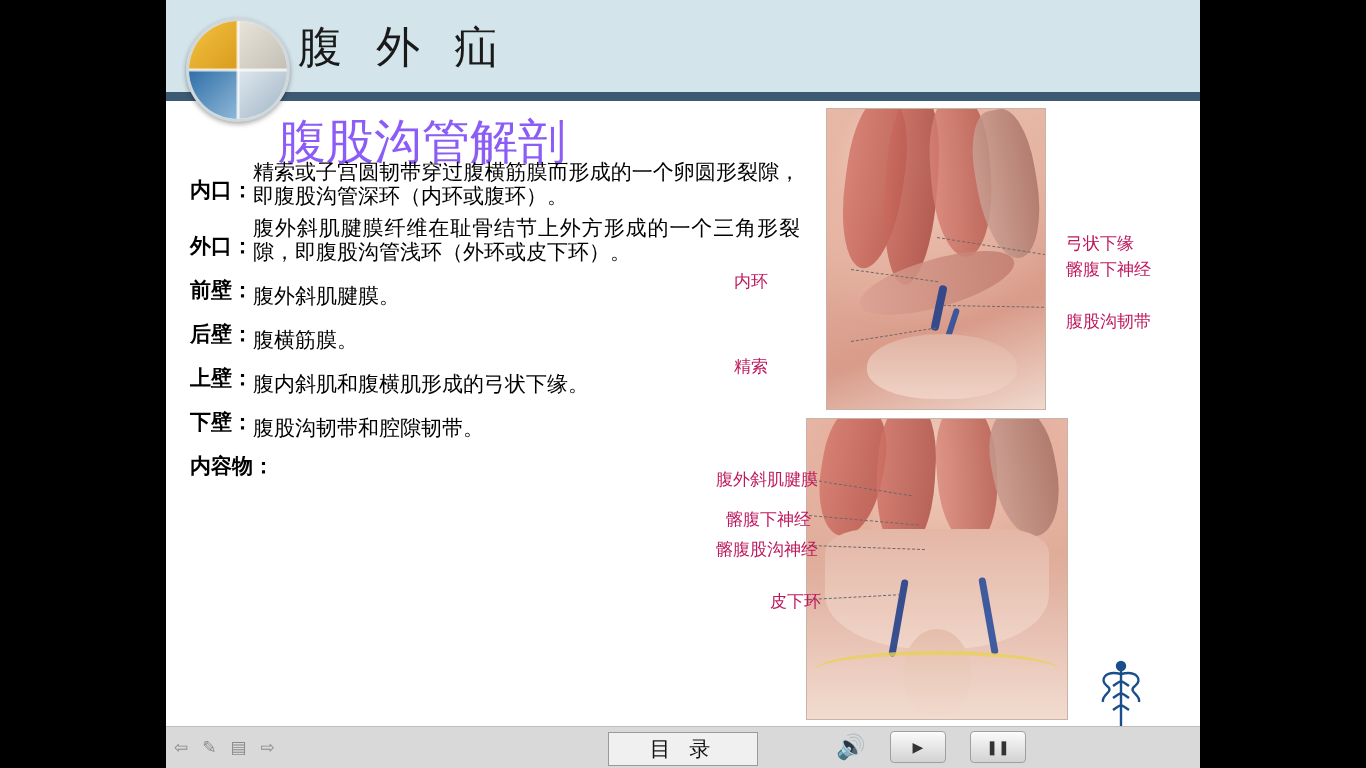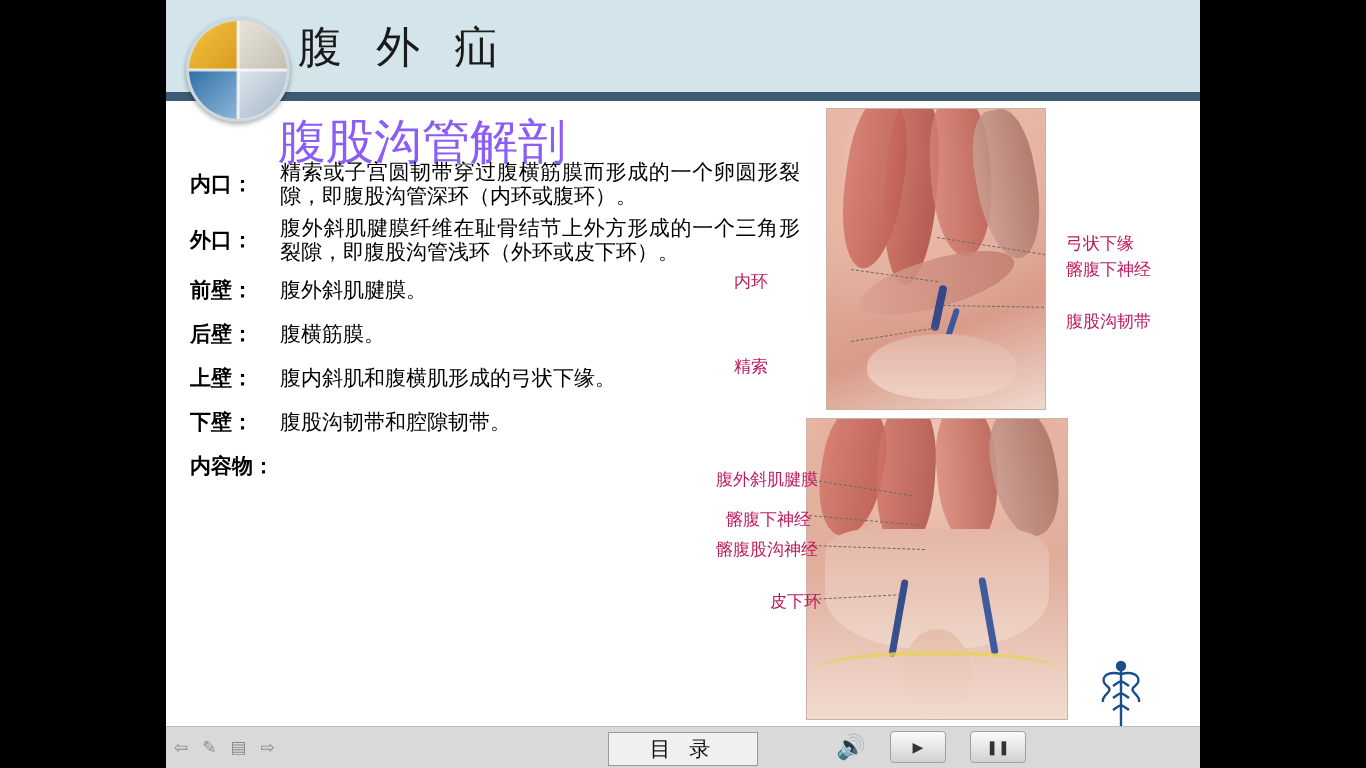--- a/index.html
+++ b/index.html
@@ -104,23 +104,22 @@
   .content {
     position: absolute;
     left: 24px;
     top: 160px;
     width: 610px;
     font-family: "DejaVu Serif", serif;
     color: #000;
   }
   .entry {
     display: flex;
-    align-items: center;
+    align-items: flex-end;
     margin-bottom: 8px;
-    gap: 27px;
   }
   .entry .lbl {
     font-weight: bold;
     font-size: 21px;
     line-height: 36px;
     white-space: nowrap;
     flex: 0 0 auto;
   }
   .entry .txt {
     font-size: 21px;

